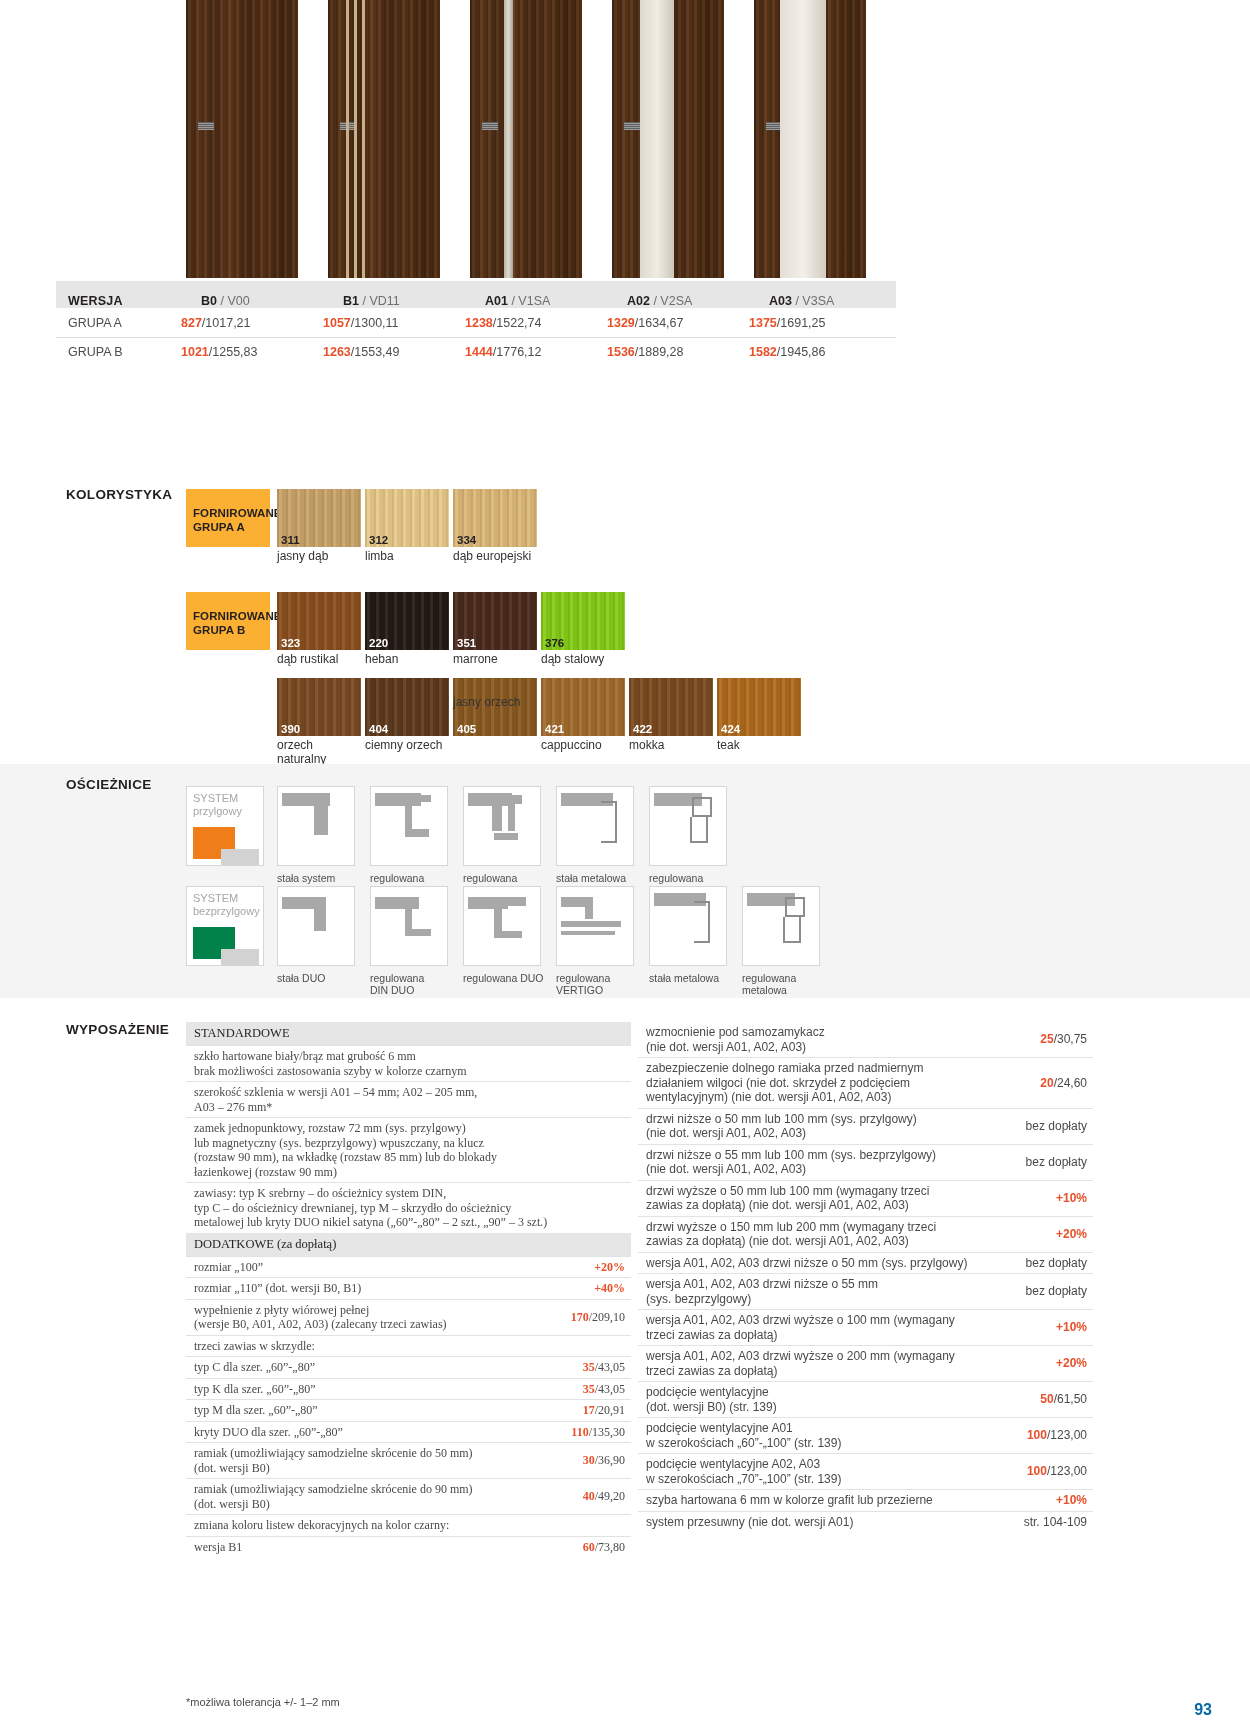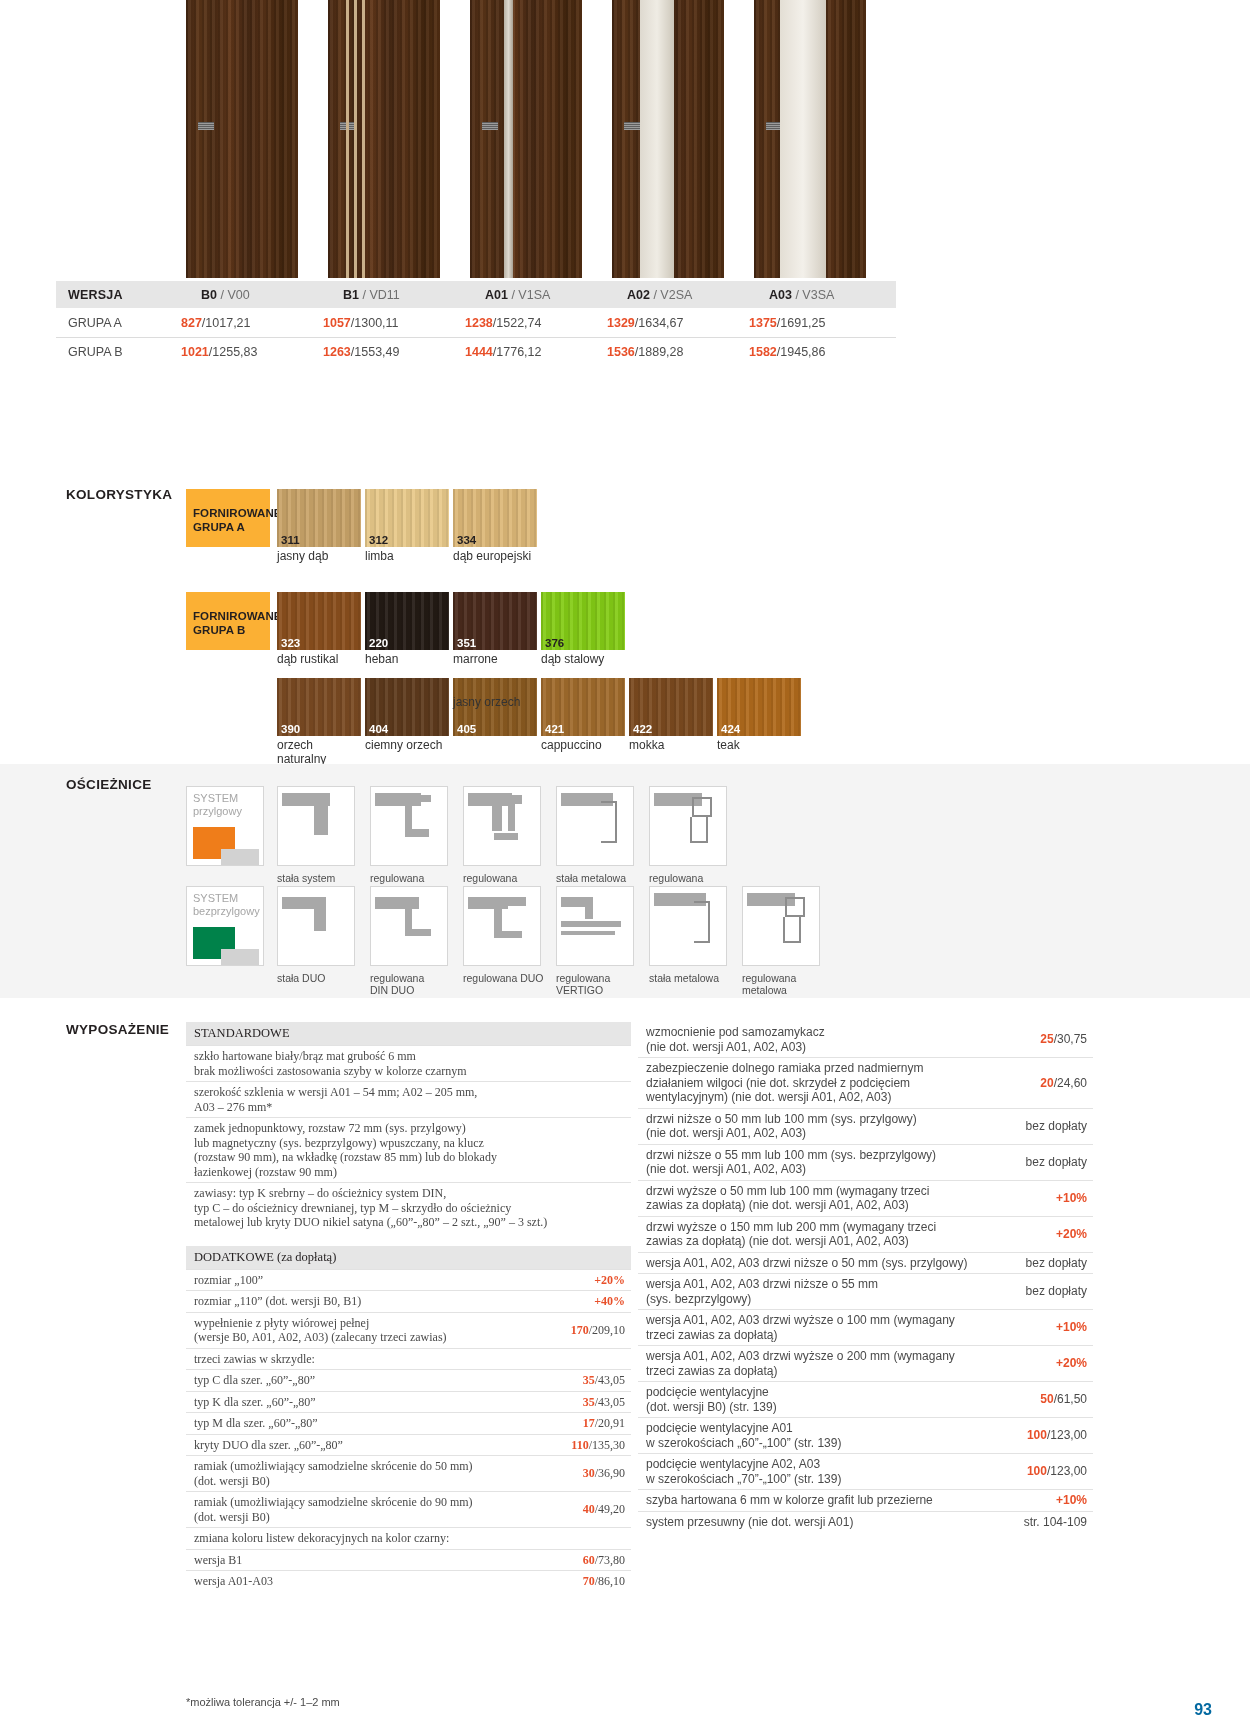--- a/index.html
+++ b/index.html
@@ -20,21 +20,21 @@
                                       #4a2a14 55%, #5a3317 70%, #47280f 85%, #553014 100%); }
   .door .grain { position:absolute; inset:0;
         background:repeating-linear-gradient(90deg, rgba(0,0,0,.18) 0 2px, rgba(255,255,255,.045) 2px 5px, rgba(0,0,0,.10) 5px 8px); }
   .door .handle { position:absolute; left:12px; top:122px; width:16px; height:8px;
         background:repeating-linear-gradient(0deg,#9b9b9b 0 1px, #5e5e5e 1px 2px); }
   .door .glass { position:absolute; top:0; bottom:0; }
   .door .stripe { position:absolute; top:0; bottom:0; }
 
   
   .wersja-wrap { position:absolute; left:56px; top:281px; width:840px; }
-  .wersja-head { background:#e6e6e6; height:27px; display:flex; align-items:center; }
+  .wersja-head { background:#e6e6e6; height:27px; display:flex; align-items:flex-end; }
   .wersja-row { height:29px; display:flex; align-items:center; }
   .c0 { width:125px; padding-left:12px; }
   .cx { width:142px; }
   .wersja-head .c0 { font-weight:bold; font-size:12.5px; letter-spacing:.2px; }
   .wersja-head .cx { font-size:12.5px; color:#6f6f6f; }
   .wersja-head .cx b { color:#231f20;padding-left:20px; }
   .wersja-row .c0 { font-size:12.5px; color:#4d4d4d; }
   .wersja-row .cx { font-size:12.5px; color:#4d4d4d; }
   .wersja-row .cx b { color:#e8502a; }
   .rowline { border-top:1px solid #dcdcdc; }
@@ -309,21 +309,21 @@
       <div class="pr"></div>
     </div>
     <div class="r">
       <div class="txt">zamek jednopunktowy, rozstaw 72 mm (sys. przylgowy)<br>lub magnetyczny (sys. bezprzylgowy) wpuszczany, na klucz<br>(rozstaw 90 mm), na wkładkę (rozstaw 85 mm) lub do blokady<br>łazienkowej (rozstaw 90 mm)</div>
       <div class="pr"></div>
     </div>
     <div class="r">
       <div class="txt">zawiasy: typ K srebrny – do ościeżnicy system DIN,<br>typ C – do ościeżnicy drewnianej, typ M – skrzydło do ościeżnicy<br>metalowej lub kryty DUO nikiel satyna („60”-„80” – 2 szt., „90” – 3 szt.)</div>
       <div class="pr"></div>
     </div>
-    <div class="hd" style="margin-top:13px">DODATKOWE (za dopłatą)</div>
+    <div class="hd" style="margin-top:0">DODATKOWE (za dopłatą)</div>
     <div class="r">
       <div class="txt">rozmiar „100”</div>
       <div class="pr"><span class="pct">+20%</span></div>
     </div>
     <div class="r">
       <div class="txt">rozmiar „110” (dot. wersji B0, B1)</div>
       <div class="pr"><span class="pct">+40%</span></div>
     </div>
     <div class="r">
       <div class="txt">wypełnienie z płyty wiórowej pełnej<br>(wersje B0, A01, A02, A03) (zalecany trzeci zawias)</div>
@@ -357,24 +357,20 @@
       <div class="txt">ramiak (umożliwiający samodzielne skrócenie do 90 mm)<br>(dot. wersji B0)</div>
       <div class="pr"><b>40</b><span>/49,20</span></div>
     </div>
     <div class="r">
       <div class="txt">zmiana koloru listew dekoracyjnych na kolor czarny:</div>
       <div class="pr"></div>
     </div>
     <div class="r">
       <div class="txt">wersja B1</div>
       <div class="pr"><b>60</b><span>/73,80</span></div>
-    </div>
-    <div class="r">
-      <div class="txt">wersja A01-A03</div>
-      <div class="pr"><b>70</b><span>/86,10</span></div>
     </div>
   </div>
 <div class="tbl" id="right-tbl">
     <div class="r">
       <div class="txt">wzmocnienie pod samozamykacz<br>(nie dot. wersji A01, A02, A03)</div>
       <div class="pr"><b>25</b><span>/30,75</span></div>
     </div>
     <div class="r">
       <div class="txt">zabezpieczenie dolnego ramiaka przed nadmiernym<br>działaniem wilgoci (nie dot. skrzydeł z podcięciem<br>wentylacyjnym) (nie dot. wersji A01, A02, A03)</div>
       <div class="pr"><b>20</b><span>/24,60</span></div>

